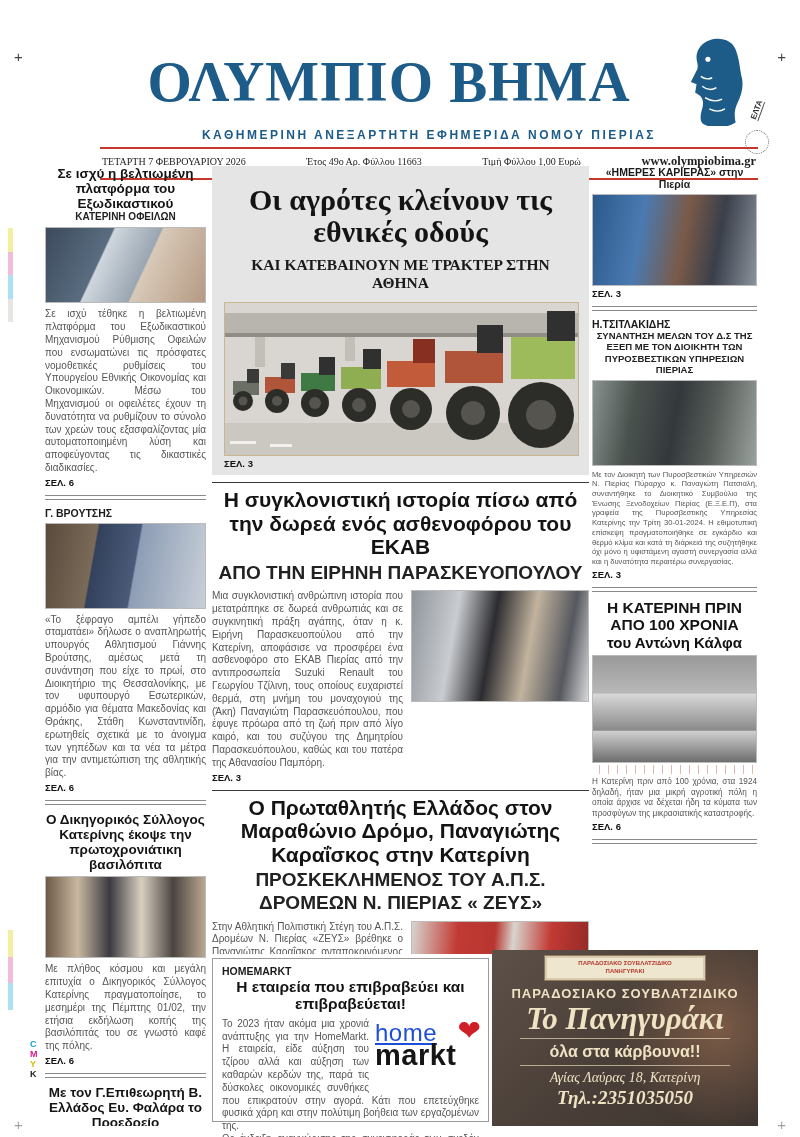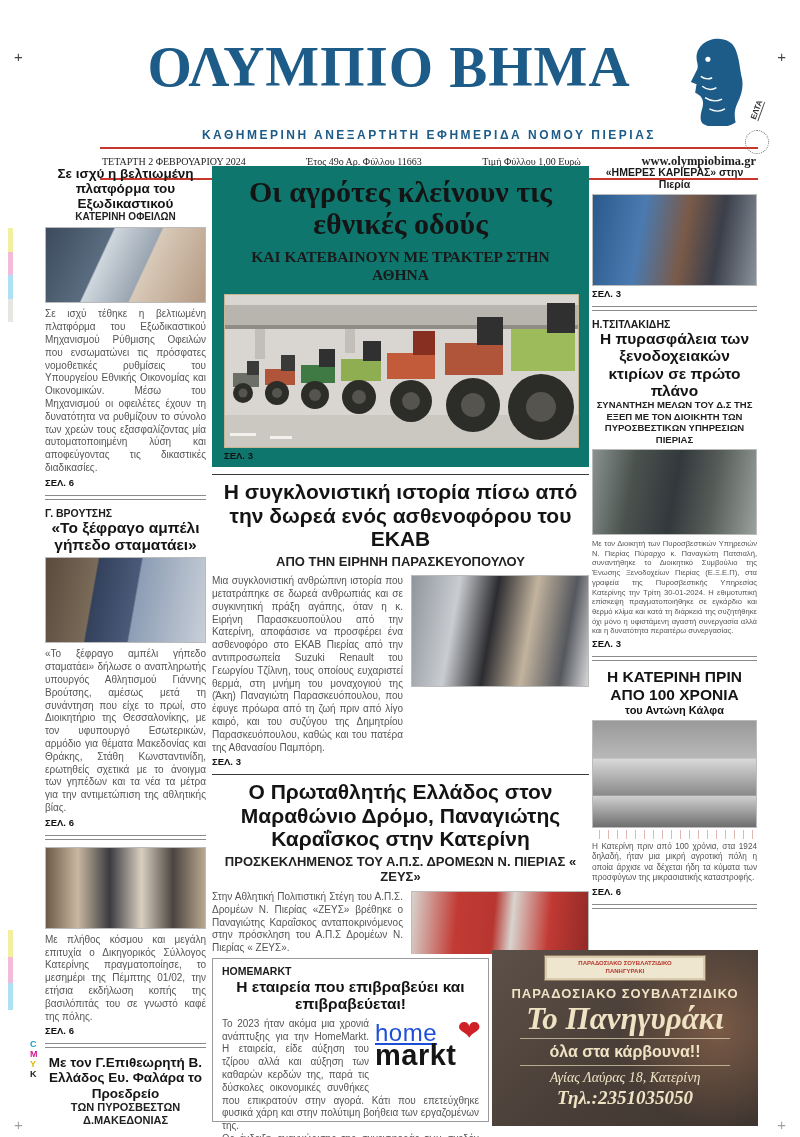--- a/index.html
+++ b/index.html
@@ -5,21 +5,21 @@
   html,body{margin:0;padding:0;background:#e9e9e9;}
   .page{position:relative;width:800px;height:1137px;background:#ffffff;margin:0 auto;
         font-family:"Liberation Sans",sans-serif;overflow:hidden;color:#111;}
   
   .crop{position:absolute;font-size:15px;color:#444;font-weight:400;}
   .regbar{position:absolute;width:5px;display:flex;flex-direction:column;}
   .regbar span{flex:1;}
   .cmyk-vert{position:absolute;display:flex;flex-direction:column;font-size:9px;font-weight:bold;line-height:1.1;}
   
   .masthead{position:absolute;left:100px;top:38px;width:658px;}
-  .mast-top{display:flex;align-items:flex-start;}
+  .mast-top{display:flex;align-items:center;}
   .mast-title{flex:1;text-align:center;font-family:"Liberation Serif",serif;font-weight:bold;
               font-size:57px;line-height:1.02;color:#1d5b88;letter-spacing:1px;white-space:nowrap;}
   .mast-logo{width:86px;height:88px;flex:0 0 86px;margin-left:-6px;}
   .mast-sub{text-align:center;color:#1d5b88;font-weight:bold;font-size:12px;letter-spacing:2.5px;margin-top:2px;}
   .rule-red{height:2px;background:#c8372b;margin-top:5px;}
   .rule-red.thin{height:1.5px;}
   .dateline{display:flex;justify-content:space-between;align-items:baseline;
             font-family:"Liberation Serif",serif;font-size:10px;color:#222;padding:5px 2px 4px 2px;}
   .dateline .site{font-weight:bold;font-size:12.5px;}
   .elta{position:absolute;right:30px;top:98px;width:26px;text-align:center;}
@@ -42,28 +42,28 @@
   .ph-handshake{background:linear-gradient(100deg,#5a4a3c 0%,#7a6a58 30%,#33415c 31%,#4a5a78 55%,#8d9db5 56%,#c8cfd8 100%);}
   .ph-basilopita{background:linear-gradient(90deg,#6e5a48 0%,#c9b8a0 20%,#3a3a40 40%,#d9cfc0 60%,#4a4440 80%,#baa890 100%);}
   .ph-firemen{background:linear-gradient(100deg,#9aa0a6 0%,#5a6168 30%,#2e3640 50%,#5d6a58 70%,#aab0a8 100%);}
   .ph-ekab{background:linear-gradient(100deg,#8f959c 0%,#c9ccd0 25%,#2c2c30 45%,#c2b39e 65%,#55585e 85%,#d8d8da 100%);}
   .ph-marathon{background:linear-gradient(95deg,#d8d4ce 0%,#c23a34 25%,#b83630 45%,#d8d4ce 55%,#c23a34 75%,#8c2824 100%);}
   .ph-career{background:linear-gradient(100deg,#2a5a8c 0%,#4a7ab0 30%,#7a5a48 55%,#3a3f4a 75%,#8a929c 100%);}
   .ph-hotel{background:linear-gradient(100deg,#8a9290 0%,#4a524e 25%,#33383c 50%,#565c58 72%,#9aa29e 100%);}
   .ph-oldtown{background:linear-gradient(180deg,#9a9a9a 0%,#b8b8b8 35%,#d8d8d8 36%,#8a8a8a 70%,#cfcfcf 71%,#6e6e6e 100%);}
   .scribble{height:9px;margin:2px 4px;background:repeating-linear-gradient(90deg,transparent 0 3px,#c98a7a 3px 4px,transparent 4px 9px);opacity:.6;}
   
-  .lead{background:#0f766e;padding:10px 12px 6px;}
+  .lead{background:#e5e5e5;padding:18px 12px 6px;}
   .lead-hl{font-family:"Liberation Serif",serif;font-weight:bold;font-size:30px;line-height:1.05;text-align:center;color:#141414;}
   .lead-sub{font-family:"Liberation Serif",serif;font-weight:bold;font-size:15.5px;text-align:center;margin-top:9px;color:#1a1a1a;}
   .lead svg{display:block;margin-top:10px;border:1px solid #c8b690;background:#d8d5d0;}
   
   .c-art{border-top:1.5px solid #3a3a3a;margin-top:7px;padding-top:5px;}
   .c-hl{font-size:21px;}
-  .c-sub{font-size:13px;margin-top:3px;}
+  .c-sub{font-size:19px;margin-top:3px;}
   .c-flex{display:flex;gap:8px;margin-top:6px;}
   .c-flex .txt{flex:1;}
   .c-flex .pic{flex:0 0 178px;}
   
   .homemarkt{position:absolute;left:212px;top:958px;width:277px;height:164px;border:1px solid #9a9a9a;
              box-sizing:border-box;padding:6px 9px;background:#fff;}
   .hm-hl{font-size:15.5px;margin-top:1px;}
   .hm-logo{float:right;width:104px;height:58px;position:relative;margin:4px 0 2px 6px;}
   .hm-home{font-size:24px;color:#1d4ed8;line-height:.9;letter-spacing:.5px;text-decoration:underline;}
   .hm-markt{font-size:29px;color:#151515;font-weight:bold;line-height:.85;letter-spacing:.5px;}
@@ -83,21 +83,21 @@
   .ad-tel{font-family:"Liberation Serif",serif;font-style:italic;font-weight:bold;font-size:19px;margin-top:1px;}
   
   .l-hl{font-size:13.5px;}
   .l-sub{font-size:10px;}
   .thanks{border:1.5px solid #555;padding:7px 8px;margin-top:4px;}
   .thanks-title{text-align:center;font-size:17px;font-weight:bold;color:#1a1a1a;margin-bottom:5px;}
   
   .r-hl{font-size:14px;}
   .r-hl.big{font-size:15.5px;}
   .r-sub{font-size:9.5px;}
-  .byline{text-align:center;font-weight:bold;font-size:11px;margin-top:1px;}
+  .byline{text-align:center;font-weight:bold;font-size:15px;margin-top:1px;}
 </style>
 </head>
 <body>
 
 <div class="page">
 
   <div class="crop" style="left:14px;top:48px;">+</div>
   <div class="crop" style="right:14px;top:48px;">+</div>
   <div class="crop" style="left:14px;bottom:4px;opacity:.5;">+</div>
   <div class="crop" style="right:14px;bottom:4px;opacity:.5;">+</div>
@@ -124,21 +124,21 @@
       <div class="mast-title">ΟΛΥΜΠΙΟ ΒΗΜΑ</div>
       <svg class="mast-logo" viewBox="0 0 60 62">
         <path fill="#1d5b88" d="M36,1 C26,-1 17,5 17,14 c0,3 1.5,5 .5,8 l-4.5,9 4,1.5 -1,6 c7,3 6,8 4.5,13 -1,4 -1,7 1,9 7,4 17,3 23,-1 -1,-5 -1,-9 1.5,-14 3,-6 4.5,-13 2.5,-19 C46,8 44,3 36,1 z"></path>
         <circle cx="25" cy="15" r="1.8" fill="#fff"></circle>
         <path fill="none" stroke="#fff" stroke-width="1" d="M20,27 q4,3 8,1 M21,34 q5,4 10,1 M23,42 q6,4 12,1 M26,50 q6,3 11,0"></path>
       </svg>
     </div>
     <div class="mast-sub">ΚΑΘΗΜΕΡΙΝΗ ΑΝΕΞΑΡΤΗΤΗ ΕΦΗΜΕΡΙΔΑ ΝΟΜΟΥ ΠΙΕΡΙΑΣ</div>
     <div class="rule-red"></div>
     <div class="dateline">
-      <span>ΤΕΤΑΡΤΗ 2 ΦΕΒΡΟΥΑΡΙΟΥ 2024</span>
+      <span>ΤΕΤΑΡΤΗ 7 ΦΕΒΡΟΥΑΡΙΟΥ 2026</span>
       <span>Έτος 49ο Αρ. Φύλλου 11663</span>
       <span>Τιμή Φύλλου 1,00 Ευρώ</span>
       <span class="site">www.olympiobima.gr</span>
     </div>
     <div class="rule-red thin"></div>
   </div>
   <div class="elta">
     <span class="t">ΕΛΤΑ</span>
     <div class="stamp"></div>
   </div>
@@ -149,28 +149,28 @@
       <div class="hl l-hl">Σε ισχύ η βελτιωμένη πλατφόρμα του Εξωδικαστικού</div>
       <div class="subhl l-sub">ΚΑΤΕΡΙΝΗ ΟΦΕΙΛΩΝ</div>
       <div class="ph ph-laptop" style="height:76px;margin-top:4px;"></div>
       <p class="body" style="margin:5px 0 0;">Σε ισχύ τέθηκε η βελτιωμένη πλατφόρμα του Εξωδικαστικού Μηχανισμού Ρύθμισης Οφειλών που ενσωματώνει τις πρόσφατες νομοθετικές ρυθμίσεις του Υπουργείου Εθνικής Οικονομίας και Οικονομικών. Μέσω του Μηχανισμού οι οφειλέτες έχουν τη δυνατότητα να ρυθμίζουν το σύνολο των χρεών τους εξασφαλίζοντας μία αυτοματοποιημένη λύση και αποφεύγοντας τις δικαστικές διαδικασίες.</p>
       <div class="pref">ΣΕΛ. 6</div>
     </div>
     <div class="sep"></div>
 
     <div>
       <div class="kicker">Γ. ΒΡΟΥΤΣΗΣ</div>
-      <div class="hl" style="font-size:15.5px;">«Το ξέφραγο αμπέλι γήπεδο σταματάει»</div>
       <div class="ph ph-handshake" style="height:86px;margin-top:4px;"></div>
       <p class="body" style="margin:5px 0 0;">«Το ξέφραγο αμπέλι γήπεδο σταματάει» δήλωσε ο αναπληρωτής υπουργός Αθλητισμού Γιάννης Βρούτσης, αμέσως μετά τη συνάντηση που είχε το πρωί, στο Διοικητήριο της Θεσσαλονίκης, με τον υφυπουργό Εσωτερικών, αρμόδιο για θέματα Μακεδονίας και Θράκης, Στάθη Κωνσταντινίδη, ερωτηθείς σχετικά με το άνοιγμα των γηπέδων και τα νέα τα μέτρα για την αντιμετώπιση της αθλητικής βίας.</p>
       <div class="pref">ΣΕΛ. 6</div>
     </div>
     <div class="sep"></div>
 
     <div>
+      <div class="hl l-hl">Ο Δικηγορικός Σύλλογος Κατερίνης έκοψε την πρωτοχρονιάτικη βασιλόπιτα</div>
       <div class="ph ph-basilopita" style="height:82px;margin-top:4px;"></div>
       <p class="body" style="margin:5px 0 0;">Με πλήθος κόσμου και μεγάλη επιτυχία ο Δικηγορικός Σύλλογος Κατερίνης πραγματοποίησε, το μεσημέρι της Πέμπτης 01/02, την ετήσια εκδήλωση κοπής της βασιλόπιτάς του σε γνωστό καφέ της πόλης.</p>
       <div class="pref">ΣΕΛ. 6</div>
     </div>
     <div class="sep"></div>
 
     <div>
       <div class="hl l-hl">Με τον Γ.Επιθεωρητή Β. Ελλάδος Ευ. Φαλάρα το Προεδρείο</div>
       <div class="subhl" style="font-size:11px;">ΤΩΝ ΠΥΡΟΣΒΕΣΤΩΝ Δ.ΜΑΚΕΔΟΝΙΑΣ</div>
       <div class="ph ph-firemen" style="height:76px;margin-top:4px;"></div>
@@ -306,21 +306,20 @@
 
     <div>
       <div class="kicker center">«ΗΜΕΡΕΣ ΚΑΡΙΕΡΑΣ» στην Πιερία</div>
       <div class="ph ph-career" style="height:92px;margin-top:4px;"></div>
       <div class="pref">ΣΕΛ. 3</div>
     </div>
     <div class="sep"></div>
 
     <div>
       <div class="kicker">Η.ΤΣΙΤΛΑΚΙΔΗΣ</div>
-      <div class="hl r-hl big">Η πυρασφάλεια των ξενοδοχειακών κτιρίων σε πρώτο πλάνο</div>
       <div class="subhl r-sub">ΣΥΝΑΝΤΗΣΗ ΜΕΛΩΝ ΤΟΥ Δ.Σ ΤΗΣ ΕΞΕΠ ΜΕ ΤΟΝ ΔΙΟΙΚΗΤΗ ΤΩΝ ΠΥΡΟΣΒΕΣΤΙΚΩΝ ΥΠΗΡΕΣΙΩΝ ΠΙΕΡΙΑΣ</div>
       <div class="ph ph-hotel" style="height:86px;margin-top:4px;"></div>
       <p class="body" style="margin:4px 0 0;font-size:7.6px;">Με τον Διοικητή των Πυροσβεστικών Υπηρεσιών Ν. Πιερίας Πύραρχο κ. Παναγιώτη Πατσιαλή, συναντήθηκε το Διοικητικό Συμβούλιο της Ένωσης Ξενοδοχείων Πιερίας (Ε.Ξ.Ε.Π), στα γραφεία της Πυροσβεστικής Υπηρεσίας Κατερίνης την Τρίτη 30-01-2024. Η εθιμοτυπική επίσκεψη πραγματοποιήθηκε σε εγκάρδιο και θερμό κλίμα και κατά τη διάρκειά της συζητήθηκε όχι μόνο η υφιστάμενη αγαστή συνεργασία αλλά και η δυνατότητα περαιτέρω συνεργασίας.</p>
       <div class="pref">ΣΕΛ. 3</div>
     </div>
     <div class="sep"></div>
 
     <div>
       <div class="hl r-hl big">Η ΚΑΤΕΡΙΝΗ ΠΡΙΝ ΑΠΟ 100 ΧΡΟΝΙΑ</div>
       <div class="byline">του Αντώνη Κάλφα</div>

